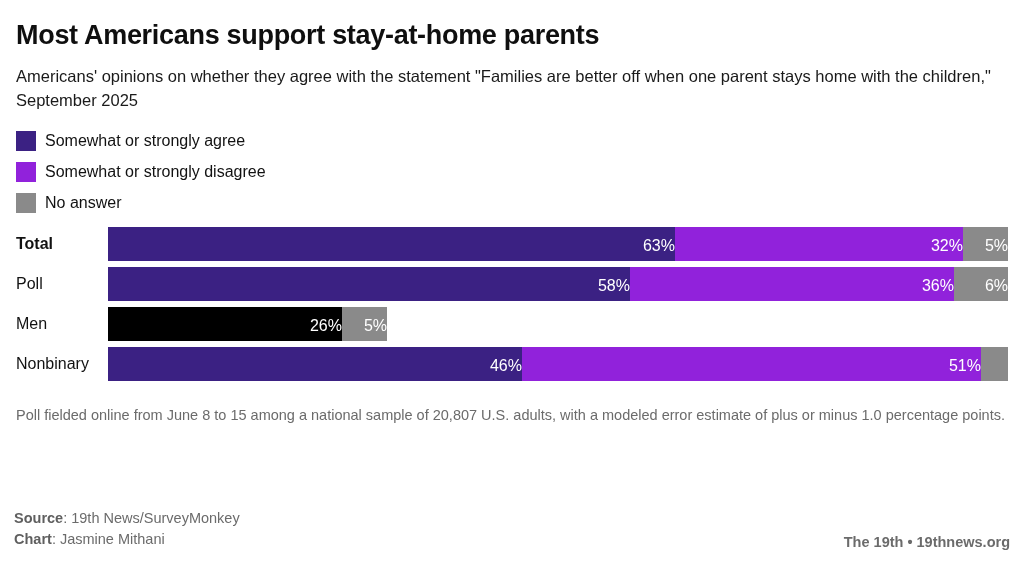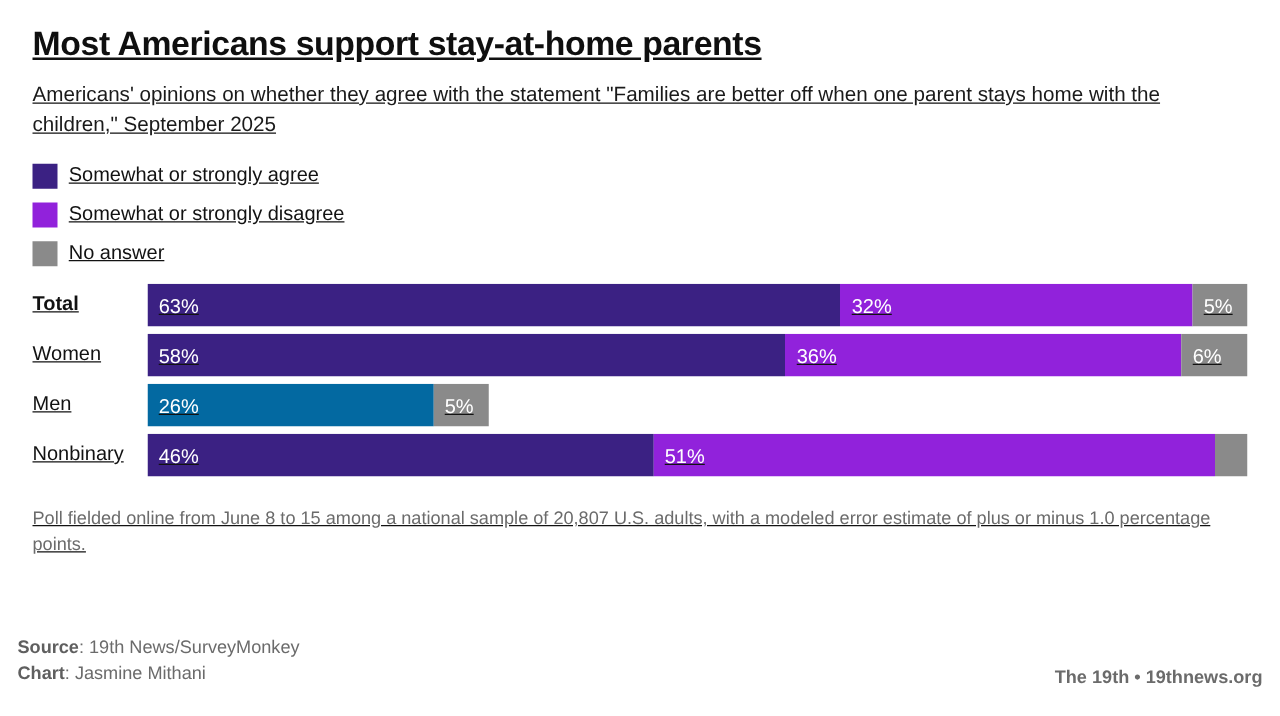--- a/index.html
+++ b/index.html
@@ -13,22 +13,21 @@
     font-family: "Liberation Sans", sans-serif;
     color: #121212;
     overflow: hidden;
     position: relative;
   }
   .page {
     position: relative;
     width: 1024px;
     height: 573px;
     box-sizing: border-box;
-    padding: 0 26px;
-    text-decoration: underline;
+    padding: 0 16px;
   }
 
   
   .title {
     font-size: 27px;
     font-weight: bold;
     letter-spacing: -0.3px;
     color: #0f0f0f;
     margin: 0;
     padding-top: 20px;
@@ -93,20 +92,21 @@
     height: 34px;
     display: flex;
     overflow: hidden;
   }
   .seg {
     height: 38px;
     display: flex;
     align-items: center;
     box-sizing: border-box;
     overflow: hidden;
+    justify-content: flex-end;
   }
   .seg-value {
     font-size: 16px;
     color: #ffffff;
     padding-left: 9px;
     white-space: nowrap;
   }
 
   
   .note {
@@ -173,37 +173,37 @@
           </div>
           <div class="seg" style="background: rgb(145, 34, 219); width: 32%;">
             <span class="seg-value">32%</span>
           </div>
           <div class="seg" style="background: rgb(138, 138, 138); width: 5%;">
             <span class="seg-value">5%</span>
           </div>
         </div>
       </div>
       <div class="bar-row">
-        <div class="bar-label">Women</div>
+        <div class="bar-label">Poll</div>
         <div class="bar-track">
           <div class="seg" style="background: rgb(59, 33, 131); width: 58%;">
             <span class="seg-value">58%</span>
           </div>
           <div class="seg" style="background: rgb(145, 34, 219); width: 36%;">
             <span class="seg-value">36%</span>
           </div>
           <div class="seg" style="background: rgb(138, 138, 138); width: 6%;">
             <span class="seg-value">6%</span>
           </div>
         </div>
       </div>
       <div class="bar-row">
         <div class="bar-label">Men</div>
         <div class="bar-track">
-          <div class="seg" style="background: #0369a1; width: 26%;">
+          <div class="seg" style="background: #000000; width: 26%;">
             <span class="seg-value">26%</span>
           </div>
           <div class="seg" style="background: rgb(138, 138, 138); width: 5%;">
             <span class="seg-value">5%</span>
           </div>
         </div>
       </div>
       <div class="bar-row">
         <div class="bar-label">Nonbinary</div>
         <div class="bar-track">

